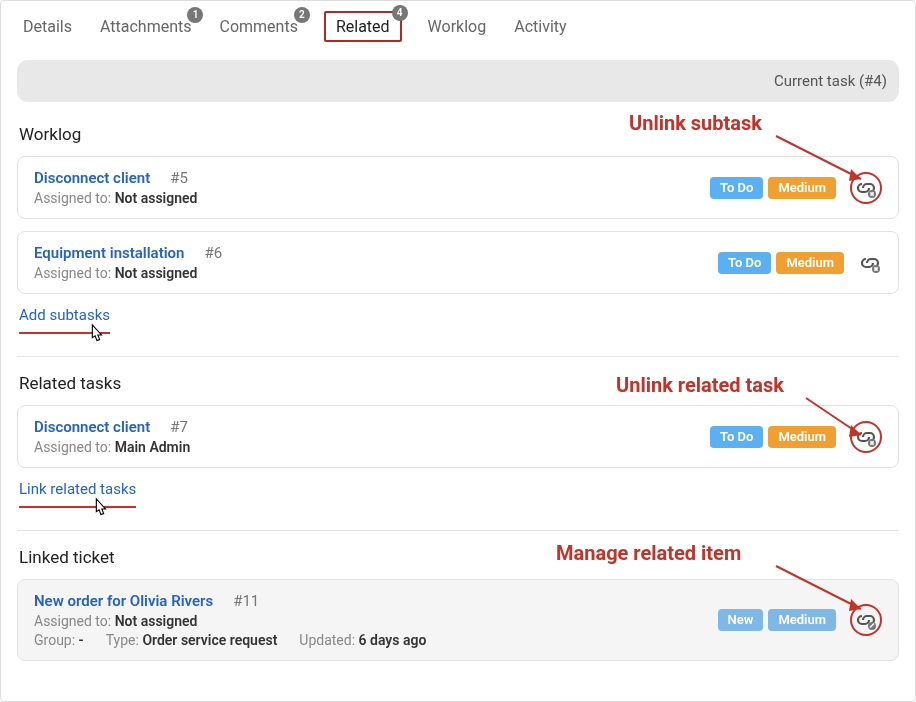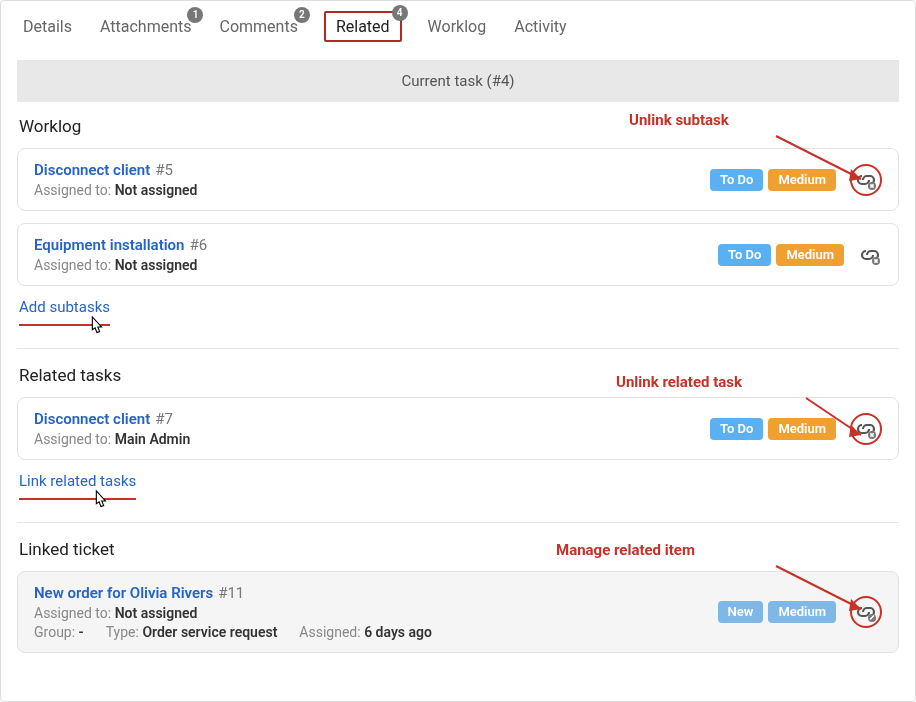--- a/index.html
+++ b/index.html
@@ -7,30 +7,30 @@
   .frame { width: 916px; height: 702px; padding: 10px 16px 16px 16px; border: 1px solid #ddd; border-radius: 4px; position: relative; }
 
   
   .tabs { display: flex; gap: 24px; align-items: center; margin-bottom: 18px; padding-left: 4px; }
   .tab { position: relative; color: #666; font-size: 16px; padding: 4px 2px; cursor: pointer; }
   .badge { position: absolute; top: -6px; right: -10px; width: 16px; height: 16px; border-radius: 50%; background: #777; color: #fff; font-size: 10px; line-height: 16px; text-align: center; font-weight: 600; }
   .tab.active { border: 2px solid #b02a24; padding: 4px 10px; color: #222; border-radius: 2px; }
   .tab.active .badge { top: -8px; right: -8px; }
 
   
-  .current-banner { background: #e8e8e8; border-radius: 0; padding: 12px; text-align: center; color: #555; font-size: 15px; margin-bottom: 14px; }
+  .current-banner { background: #e8e8e8; border-radius: 11px; padding: 12px; text-align: right; color: #555; font-size: 15px; margin-bottom: 22px; }
 
   
   .section-heading { font-size: 17px; font-weight: 400; margin: 0 0 12px 2px; color: #222; }
 
   
   .card { border: 1px solid #e2e2e2; border-radius: 8px; padding: 12px 16px; display: flex; justify-content: space-between; align-items: center; gap: 16px; }
   .card.gray { background: #f5f5f5; }
   .card + .card { margin-top: 12px; }
-  .card-left .title-row { display: flex; gap: 5px; align-items: baseline; flex-wrap: wrap; }
+  .card-left .title-row { display: flex; gap: 20px; align-items: baseline; flex-wrap: wrap; }
   .link { color: #2563c7; font-size: 15px; cursor: pointer; }
   .link.bold { font-weight: 600; }
   .hash { color: #777; font-size: 15px; }
   .meta-row { margin-top: 3px; color: #777; font-size: 14px; }
   .meta-row .label { color: #888; }
   .meta-row .value { color: #333; font-weight: 600; }
   .meta-row.multi { display: flex; gap: 22px; flex-wrap: wrap; }
 
   .card-right { display: flex; align-items: center; gap: 14px; }
   .badges { display: flex; flex-direction: row; align-items: flex-end; gap: 5px; }
@@ -44,21 +44,21 @@
 
   
   .action-link { display: inline-block; color: #2563c7; font-size: 15px; border-bottom: 2px solid #c43228; padding-bottom: 8px; margin: 12px 0 18px 2px; cursor: pointer; position: relative; }
   .cursor-pointer { position: absolute; left: 66px; top: 16px; }
   .cursor-pointer svg { width: 22px; height: 26px; }
 
   
   .divider { border: none; border-top: 1px solid #e6e6e6; margin: 4px 0 16px 0; }
 
   
-  .anno { position: absolute; color:#c43228; font-weight: 700; font-size: 15px; pointer-events: none; }
+  .anno { position: absolute; color:#c43228; font-weight: 700; font-size: 20px; pointer-events: none; }
   .arrow-svg { position: absolute; pointer-events: none; }
   .arrow-svg line { stroke: #c43228; stroke-width: 2; }
   .arrow-svg polygon { fill: #c43228; }
 </style>
 </head>
 <body>
 
 <div class="frame">
 
   
@@ -211,21 +211,21 @@
       </div>
       <div class="meta-row">
         <span class="label">Assigned to:</span>
         <span class="value">Not assigned</span>
       </div>
       <div class="meta-row multi">
         <span><span class="label">Group:</span>
           <span class="value">-</span></span>
         <span><span class="label">Type:</span>
           <span class="value">Order service request</span></span>
-        <span><span class="label">Assigned:</span>
+        <span><span class="label">Updated:</span>
           <span class="value">6 days ago</span></span>
       </div>
     </div>
     <div class="card-right">
       <div class="badges">
         <span class="badge-pill b-lblue">New</span>
         <span class="badge-pill b-lblue">Medium</span>
       </div>
       <span class="unlink-icon red-circle">
         <svg viewBox="0 0 24 24">

